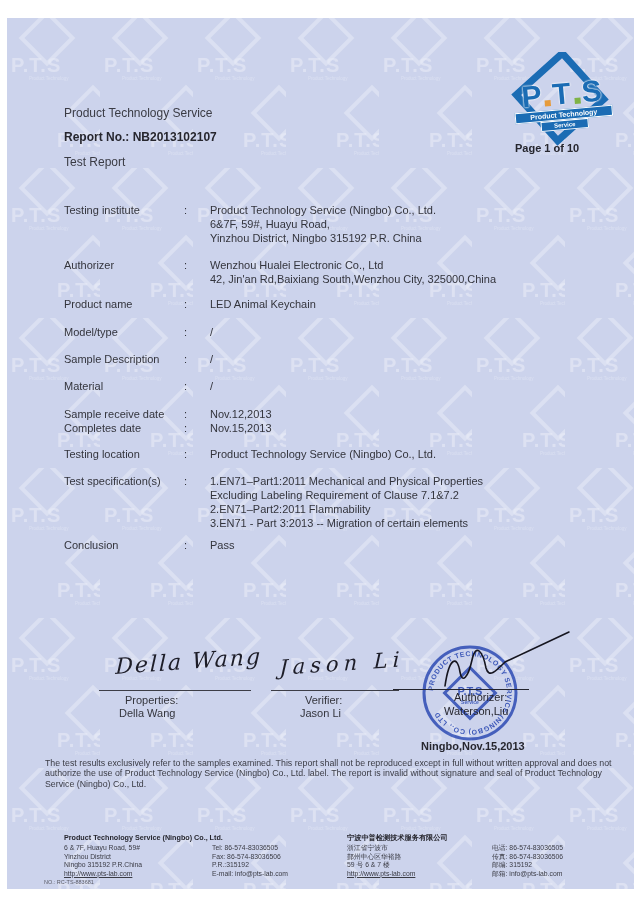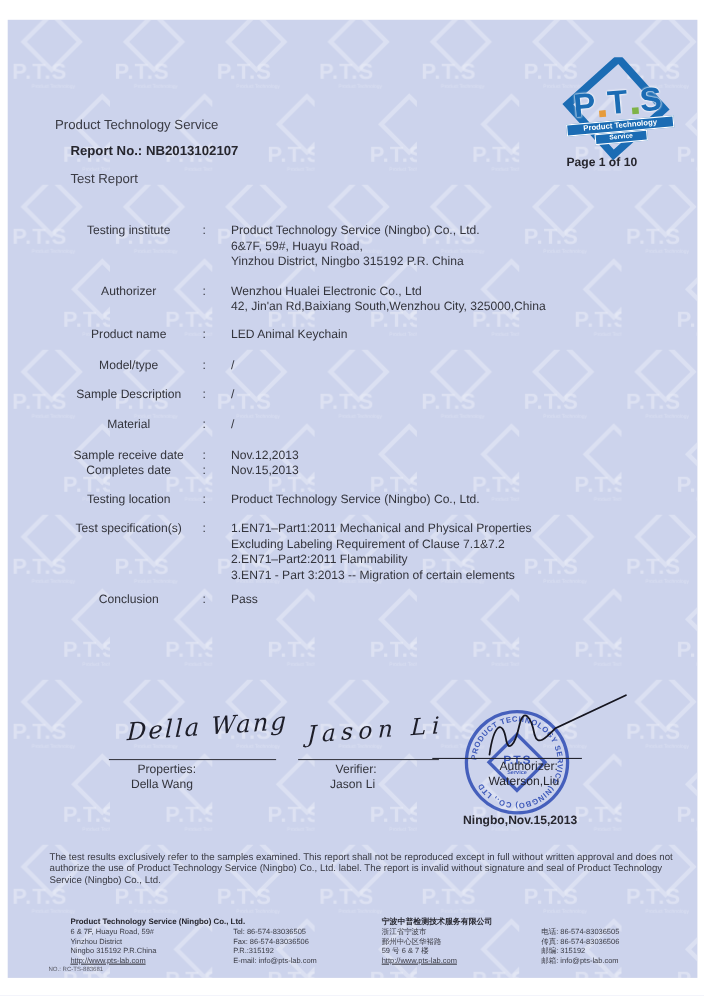--- a/index.html
+++ b/index.html
@@ -7,42 +7,42 @@
     width:640px;height:905px;position:relative;background:#ffffff;
     font-family:"Liberation Sans", sans-serif;color:#33343c;overflow:hidden;
   }
   .page{
     position:absolute;left:7px;top:18px;width:627px;height:871px;
     background:#ccd3ec;overflow:hidden;
   }
   .wm-svg{position:absolute;left:0;top:0;width:100%;height:100%;}
   .content{position:absolute;left:0;top:0;width:100%;height:100%;}
 
-  .hdr-service{position:absolute;left:43px;top:88px;font-size:12px;color:#3a3b44;}
+  .hdr-service{position:absolute;left:57px;top:88px;font-size:12px;color:#3a3b44;}
   .hdr-report{position:absolute;left:57px;top:112px;font-size:12px;font-weight:bold;color:#26262e;}
   .hdr-title{position:absolute;left:57px;top:137px;font-size:12px;color:#3a3b44;}
   .page-indicator{position:absolute;left:508px;top:124px;width:100px;font-size:11px;font-weight:bold;color:#26262e;}
 
   
   .logo{position:absolute;left:490px;top:34px;width:130px;height:100px;}
   .logo svg{position:absolute;left:0;top:0;}
   .logo-inner{position:absolute;left:14px;top:28px;width:104px;transform:rotate(-5deg);text-align:center;}
   .logo-letters{display:flex;align-items:flex-end;justify-content:center;gap:2px;
     font-weight:bold;font-size:30px;line-height:28px;color:#1b6cb4;letter-spacing:1px;
     text-shadow:0 0 2px #fff,0 0 2px #fff;}
   .logo-dot{width:6px;height:6px;margin-bottom:3px;display:inline-block;}
   .logo-banner{margin:1px auto 0;width:96px;background:#1b6cb4;border:1px solid #fff;
     color:#fff;font-size:7px;font-weight:bold;line-height:9px;}
   .logo-banner2{margin:0 auto;width:46px;background:#1b6cb4;border:1px solid #fff;
     color:#fff;font-size:6px;font-weight:bold;line-height:8px;}
 
   
   .fields{position:absolute;left:57px;top:185px;width:548px;font-size:11px;line-height:14px;}
   .row{display:flex;}
-  .lbl{width:106px;flex:0 0 106px;text-align:center;}
+  .lbl{width:106px;flex:0 0 106px;}
   .col{width:40px;flex:0 0 40px;text-align:left;padding-left:14px;box-sizing:border-box;}
   .val{flex:1;}
 
   
   .handwriting{font-family:"DejaVu Serif", serif;font-style:italic;color:#1d1d28;
     transform:rotate(-4deg) skewX(-6deg);transform-origin:left bottom;}
   .sig-hand-1{position:absolute;left:108px;top:636px;font-size:22px;letter-spacing:2px;}
   .sig-hand-2{position:absolute;left:272px;top:638px;font-size:21px;letter-spacing:5px;}
   .sig-line{position:absolute;height:0;border-bottom:1.5px solid #3c3d46;}
   .sig-line-1{left:92px;top:672px;width:152px;}
@@ -51,21 +51,21 @@
   .sig-role{position:absolute;font-size:11px;color:#33343c;}
   .sig-name{position:absolute;font-size:11px;color:#33343c;}
 
   
   .stamp-svg{position:absolute;left:408px;top:620px;mix-blend-mode:multiply;}
   .scribble-svg{position:absolute;left:420px;top:598px;}
   .auth-role{position:absolute;left:447px;top:673px;font-size:11px;color:#26262e;}
   .auth-name{position:absolute;left:437px;top:687px;font-size:11px;color:#26262e;}
   .place-date{position:absolute;left:399px;top:722px;font-size:11px;font-weight:600;color:#26262e;padding-left:15px;}
 
-  .disclaimer{position:absolute;left:38px;top:756px;width:575px;font-size:8.8px;line-height:10.4px;color:#3a3b44;}
+  .disclaimer{position:absolute;left:38px;top:740px;width:575px;font-size:8.8px;line-height:10.4px;color:#3a3b44;}
 
   
   .foot{position:absolute;font-size:6.8px;line-height:8.6px;color:#3a3b44;}
   .foot-bold{font-weight:bold;font-size:7.2px;color:#26262e;}
   .f-co-en{left:57px;top:816px;}
   .f-co-cn{left:340px;top:816px;}
   .f-addr-en{left:57px;top:826px;}
   .f-tel-en{left:205px;top:826px;}
   .f-addr-cn{left:340px;top:826px;}
   .f-tel-cn{left:485px;top:826px;}

